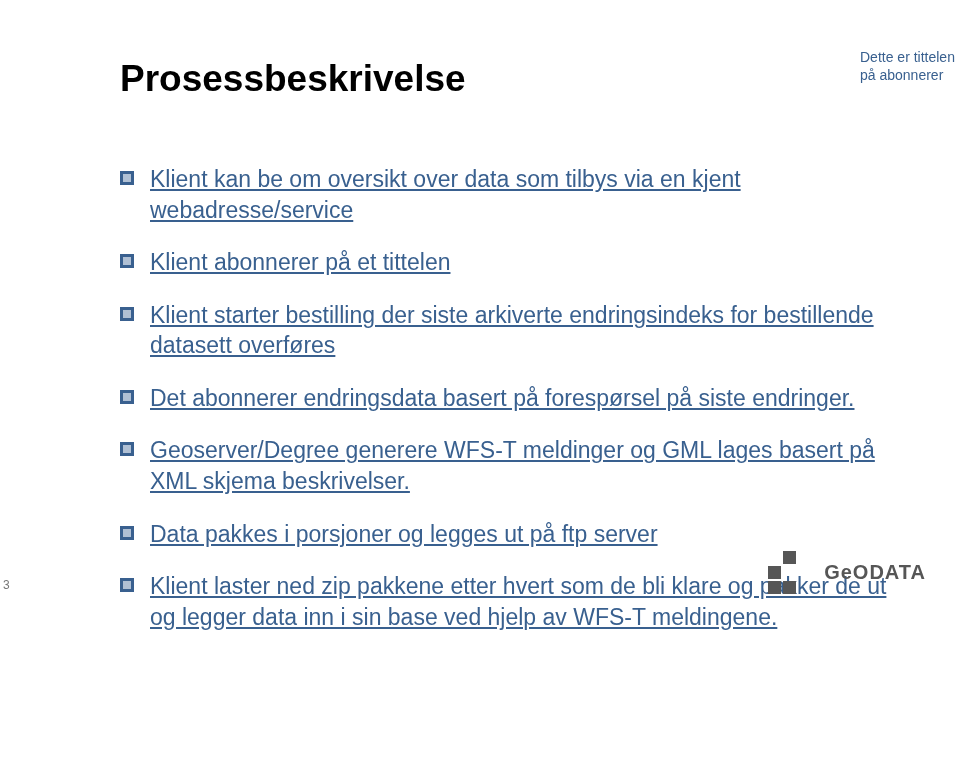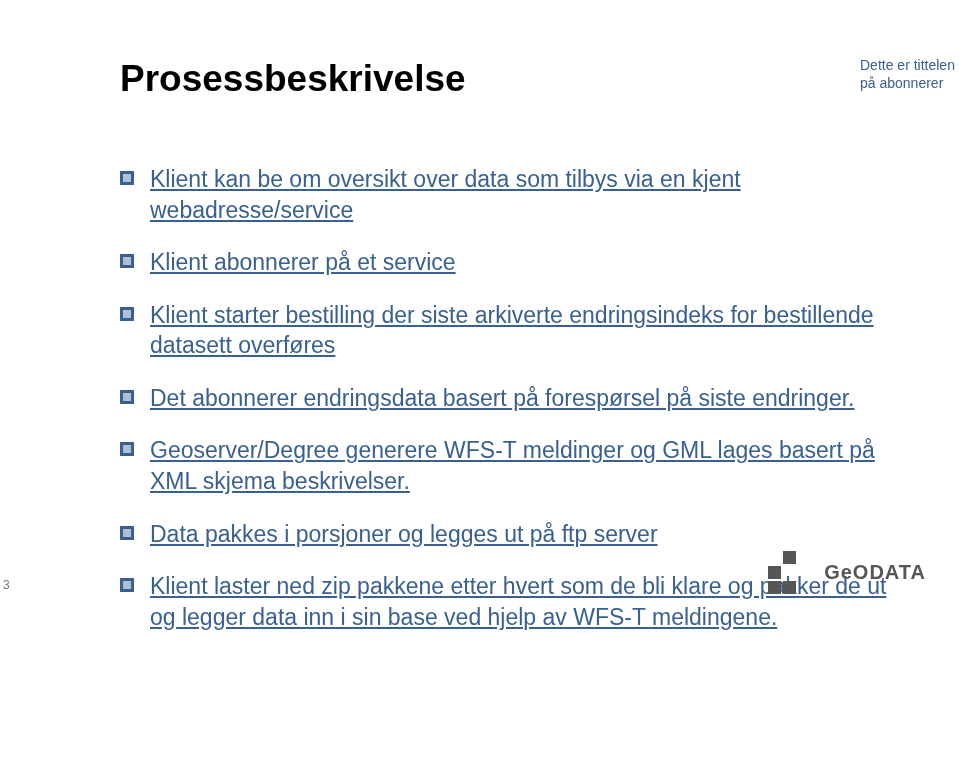--- a/index.html
+++ b/index.html
@@ -11,21 +11,21 @@
     padding: 58px 50px 40px 120px;
   }
   .title {
     font-size: 37px;
     font-weight: 700;
     color: #000000;
     margin-bottom: 64px;
   }
   .header-note {
     position: absolute;
-    top: 56px;
+    top: 48px;
     right: 0;
     font-size: 14px;
     color: #39608f;
     line-height: 1.3;
     text-align: left;
     width: 100px;
   }
   .bullets {
     list-style: none;
   }
@@ -97,21 +97,21 @@
     <span>på abonnerer</span>
   </div>
 
   <ul class="bullets">
     <li>
       <span class="marker"></span>
       <span>Klient kan be om oversikt over data som tilbys via en kjent webadresse/service</span>
     </li>
     <li>
       <span class="marker"></span>
-      <span>Klient abonnerer på et service</span>
+      <span>Klient abonnerer på et tittelen</span>
     </li>
     <li>
       <span class="marker"></span>
       <span>Klient starter bestilling der siste arkiverte endringsindeks for bestillende datasett overføres</span>
     </li>
     <li>
       <span class="marker"></span>
       <span>Det abonnerer endringsdata basert på forespørsel på siste endringer.</span>
     </li>
     <li>

